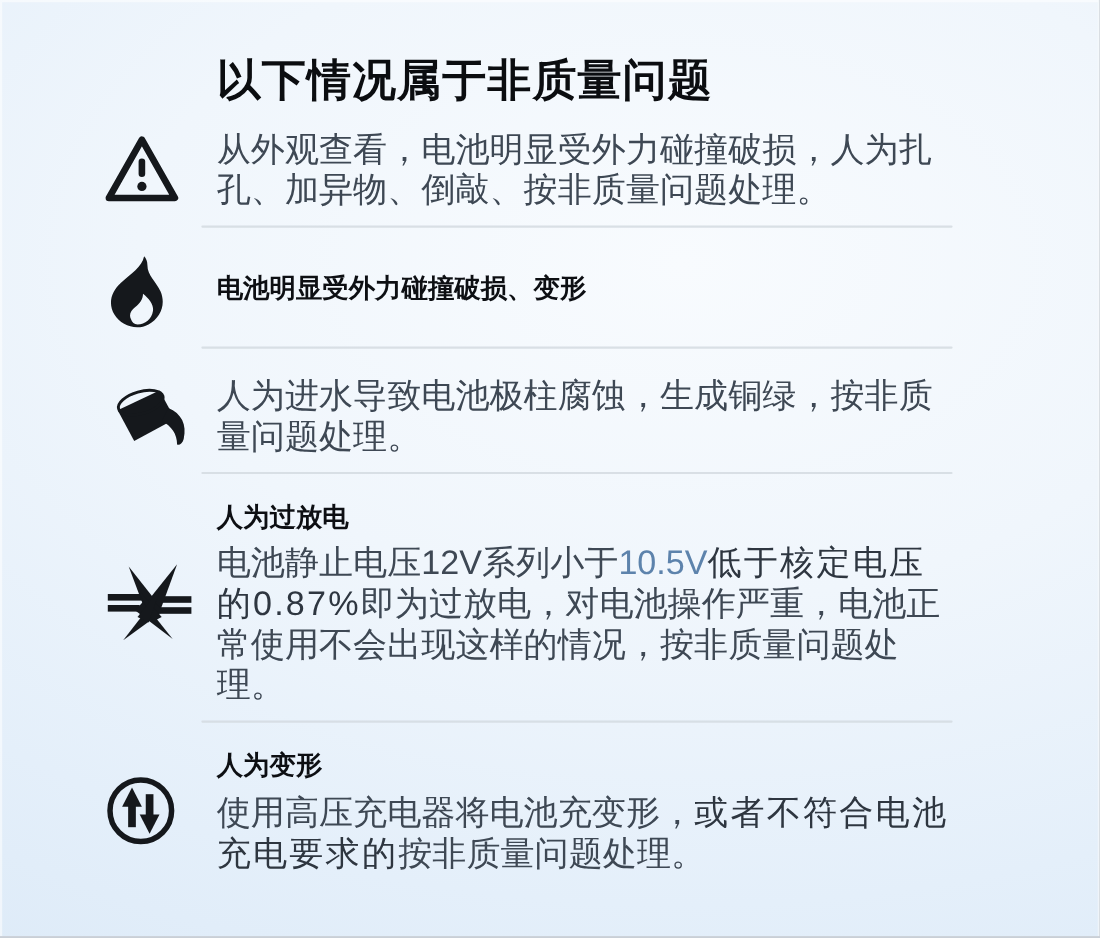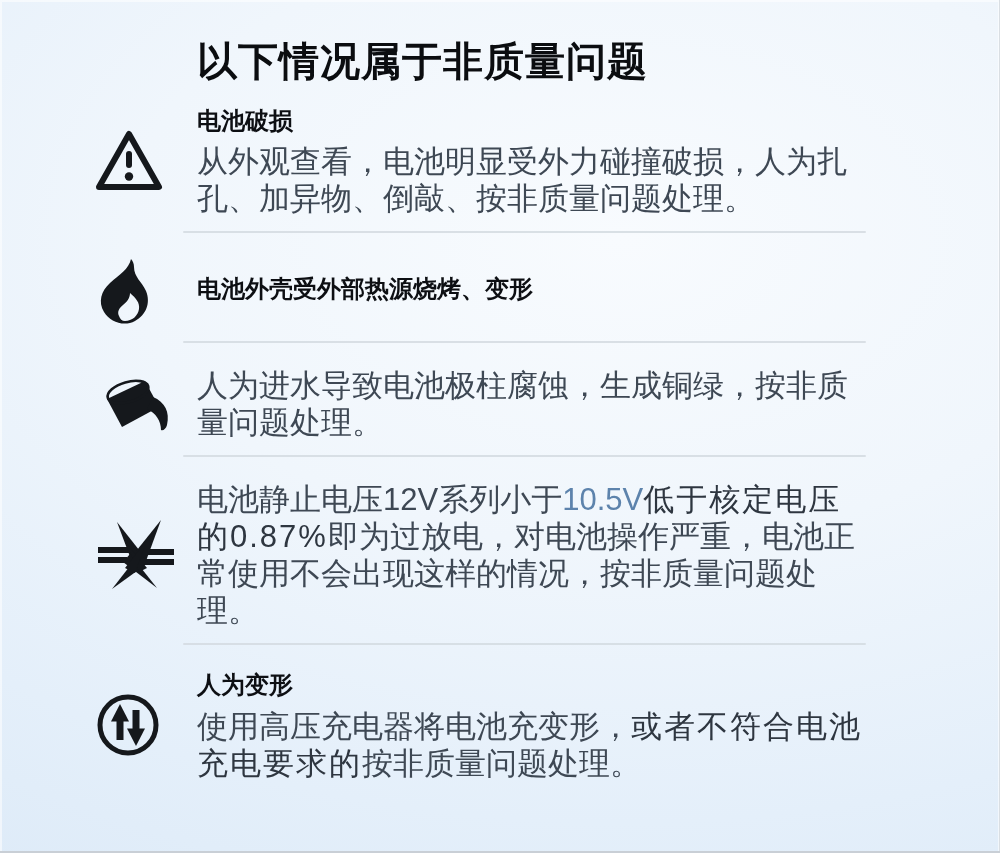--- a/index.html
+++ b/index.html
@@ -8,21 +8,21 @@
     width:1000px;height:853px;
     overflow:hidden;
     font-family:"Liberation Sans","DejaVu Sans",sans-serif;
     background:
       radial-gradient(130% 95% at 62% 28%, #f8fbfe 0%, #f0f6fc 38%, #e4effa 72%, #dbe9f7 100%);
     box-shadow: inset 0 0 0 2px rgba(255,255,255,.55);
   }
   .edge-bottom{position:absolute;left:0;right:0;bottom:0;height:2px;background:#c9cfd6;}
   .edge-right{position:absolute;top:0;bottom:0;right:0;width:1px;background:#d9dee3;}
 
-  .content{position:relative;padding:40px 128px 0 95px;}
+  .content{position:relative;padding:52px 128px 0 95px;}
 
   h1.page-title{
     margin:0 0 22px 102px;
     font-size:40px;line-height:1.08;
     font-weight:800;letter-spacing:1px;
     color:#0b0d10;
   }
 
   .section{display:flex;align-items:center;}
   .icon-cell{
@@ -59,33 +59,32 @@
     <div id="sections">
   <div class="section">
     <div class="icon-cell">
             <svg width="68" height="64" viewBox="0 0 68 64">
               <path d="M34 5 L64 58 H4 Z" fill="none" stroke="#15181c" stroke-width="6" stroke-linejoin="round"></path>
               <rect x="31" y="22" width="6" height="17" rx="3" fill="#15181c"></rect>
               <circle cx="34" cy="47.5" r="4.2" fill="#15181c"></circle>
             </svg>
           </div>
     <div class="text-col">
-      <h2 class="sec-title">电池破损</h2>
       <p class="sec-body"><span class="run-normal">从外观查看，电池明显受外力碰撞破损，人为扎孔、加异物、倒敲、按非质量问题处理。</span></p>
     </div>
   </div>
 <div class="divider"></div>
   <div class="section">
     <div class="icon-cell">
             <svg width="56" height="70" viewBox="0 0 56 70">
               <path fill="#15181c" fill-rule="evenodd" d="M36 2 C34 12 24 18 15 26 C6 34 3 45 9 55 C15 65 29 70 40 64 C51 58 56 46 51 34 C47 25 39 20 39 10 C39 7 38 4 36 2 Z M30 64 C37 64 43 59 44 52 C45 46 41 41 35 36 C35 41 32 45 28 48 C24 51 22 55 24 59 C25 62 27 64 30 64 Z"></path>
             </svg>
           </div>
     <div class="text-col">
-      <h2 class="sec-title">电池外壳受外部热源烧烤、变形</h2>
+      <h2 class="sec-title">电池明显受外力碰撞破损、变形</h2>
     </div>
   </div>
 <div class="divider"></div>
   <div class="section">
     <div class="icon-cell">
             <svg width="80" height="70" viewBox="0 0 80 70">
               <path d="M12 30 L50 12 L64 38 L27 58 Z" fill="#15181c"></path>
               <ellipse cx="33" cy="23" rx="21" ry="10" fill="none" stroke="#15181c" stroke-width="2.6" transform="rotate(-16 33 23)"></ellipse>
               <path d="M58 28 C70 33 75 43 72 56 C71 60 68 62 66 61 C66 52 61 44 52 40 Z" fill="#15181c"></path>
             </svg>
@@ -106,20 +105,21 @@
                 <path d="M22 6 L48 39 L37 46 Z"></path>
                 <path d="M66 4 L38 39 L51 45 Z"></path>
                 <path d="M17 73 L45 37 L53 47 Z"></path>
                 <path d="M62 72 L35 38 L28 46 Z"></path>
                 <path d="M30 26 L52 52 L44 56 Z"></path>
                 <path d="M52 24 L30 52 L40 57 Z"></path>
               </g>
             </svg>
           </div>
     <div class="text-col">
+      <h2 class="sec-title">人为过放电</h2>
       <p class="sec-body"><span class="run-normal">电池静止电压12V系列小于</span><span class="run-blue">10.5V</span><span class="run-kai">低于核定电压的0.87%</span><span class="run-normal">即为过放电，对电池操作严重，电池正常使用不会出现这样的情况，按非质量问题处理。</span></p>
     </div>
   </div>
 <div class="divider"></div>
   <div class="section">
     <div class="icon-cell">
             <svg width="66" height="66" viewBox="0 0 66 66">
               <circle cx="33" cy="33" r="28" fill="none" stroke="#15181c" stroke-width="5"></circle>
               <g fill="#15181c">
                 <rect x="21.5" y="27" width="7" height="21"></rect>

